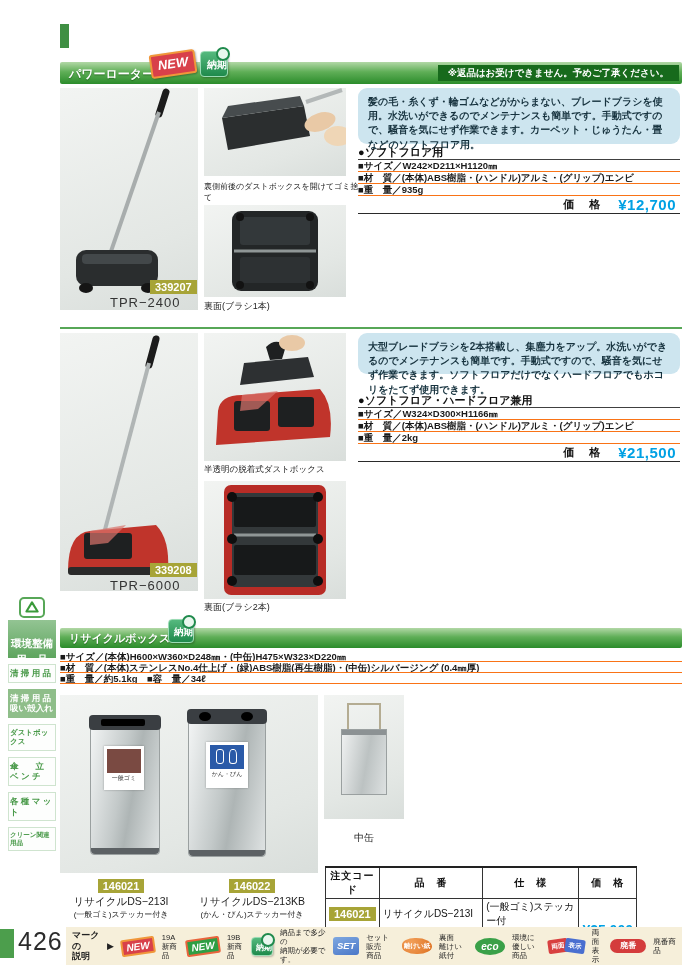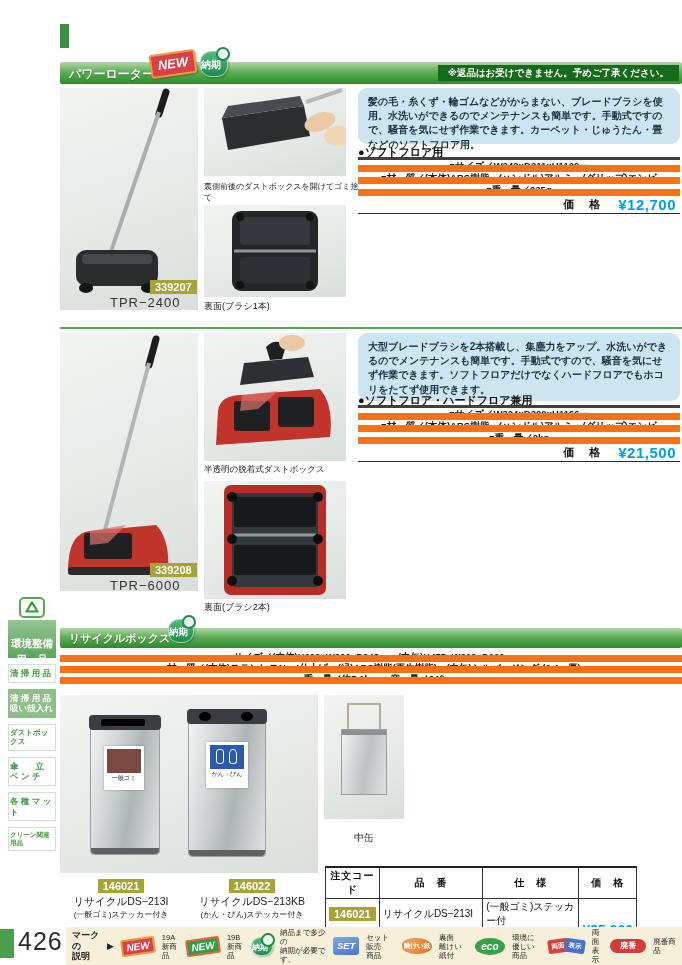--- a/index.html
+++ b/index.html
@@ -16,38 +16,38 @@
   
   .banner { height:22px; background:linear-gradient(180deg,#b2d8a6 0%,#5fae57 45%,#2b8c2b 100%);
             border-radius:2px; color:#fff; font-weight:bold; }
   .banner .btitle { position:absolute; left:9px; top:4px; font-size:12px; text-shadow:0 1px 1px rgba(0,60,0,.5); }
   .banner-note { position:absolute; top:3px; right:3px; height:16px; line-height:16px;
                  background:#176a1c; color:#fff; font-size:9.5px; padding:0 10px; font-weight:bold; }
 
   .new-badge { width:46px; height:24px; background:#d8404a; border:2px solid #f0973a; border-radius:3px;
                color:#fff; font-style:italic; font-weight:bold; font-size:13px; text-align:center;
                line-height:20px; transform:rotate(-8deg); box-shadow:1px 1px 2px rgba(0,0,0,.3); z-index:6; }
-  .nouki-badge { background:linear-gradient(180deg,#55b97e,#1f8a4c); border:1px solid #9adbb4; border-radius:11px;
-                 color:#fff; font-weight:bold; text-align:left; z-index:6; box-shadow:1px 1px 2px rgba(0,0,0,.25); }
+  .nouki-badge { background:linear-gradient(180deg,#55b97e,#1f8a4c); border:1px solid #9adbb4; border-radius:4px;
+                 color:#fff; font-weight:bold; text-align:right; z-index:6; box-shadow:1px 1px 2px rgba(0,0,0,.25); }
   .nouki-badge:before { content:""; position:absolute; top:-5px; right:-3px; width:10px; height:10px;
                  border-radius:50%; background:#e9f7ee; border:2px solid #1f8a4c; }
 
   
   .photo { background:linear-gradient(160deg,#f2f4f2 0%,#e3e7e4 70%,#d9dedb 100%); }
   .caption { font-size:8px; color:#222; letter-spacing:0; }
   .code-badge { background:#a7a437; color:#fff; font-weight:bold; font-size:11px; text-align:center;
                 padding:0 5px; height:14px; line-height:14px; z-index:5; }
   .model { font-size:13px; color:#333; letter-spacing:1px; }
 
   
   .desc-box { background:#cde5ef; border-radius:9px; padding:7px 10px; font-size:10px; line-height:1.42;
               color:#17333f; font-weight:bold; }
   .rows { width:322px; }
-  .use-row { font-size:11px; font-weight:bold; color:#111; border-bottom:3px solid #404040; height:14px; line-height:13px; }
-  .spec-row { font-size:9.5px; font-weight:bold; color:#1a1a1a; border-bottom:7px solid #f97316; height:12px; line-height:11.5px; overflow:hidden;text-align:center; }
+  .use-row { font-size:11px; font-weight:bold; color:#111; border-bottom:1px solid #404040; height:14px; line-height:13px; }
+  .spec-row { font-size:9.5px; font-weight:bold; color:#1a1a1a; border-bottom:1px solid #f97316; height:12px; line-height:11.5px; overflow:hidden; }
   .price-row { display:flex; justify-content:flex-end; align-items:center; border-bottom:1px solid #2a2a2a;
                height:18px; padding-right:4px; }
   .price-label { font-size:11px; font-weight:bold; color:#111; letter-spacing:2px; }
   .price-value { color:#00a1e4; font-size:15px; font-weight:bold; margin-left:16px; letter-spacing:.5px; }
 
   .divider { border-top:2px solid #57a757; }
 
   
   .wide-spec { width:622px; }
   .item-block { text-align:center; }
@@ -208,21 +208,21 @@
       <circle cx="28" cy="16" r="5" fill="#0e0e0e"></circle>
         <circle cx="114" cy="16" r="5" fill="#0e0e0e"></circle>
       <circle cx="28" cy="58" r="5" fill="#0e0e0e"></circle>
         <circle cx="114" cy="58" r="5" fill="#0e0e0e"></circle>
       <circle cx="28" cy="100" r="5" fill="#0e0e0e"></circle>
         <circle cx="114" cy="100" r="5" fill="#0e0e0e"></circle>
     </svg>
   </div>
   <div class="abs caption" style="left:204px; top:601px; width:150px; font-size:9px;">裏面(ブラシ2本)</div>
 
-  <div class="abs desc-box" style="left:358px; top:333px; width:322px; height:68px;">大型ブレードブラシを2本搭載し、集塵力をアップ。水洗いができるのでメンテナンスも簡単です。手動式ですので、騒音を気にせず作業できます。ソフトフロアだけでなくハードフロアでもホコリをたてず使用できます。</div>
+  <div class="abs desc-box" style="left:358px; top:333px; width:322px; height:41px;">大型ブレードブラシを2本搭載し、集塵力をアップ。水洗いができるのでメンテナンスも簡単です。手動式ですので、騒音を気にせず作業できます。ソフトフロアだけでなくハードフロアでもホコリをたてず使用できます。</div>
   <div class="abs rows" style="left:358px; top:394px;">
     <div class="use-row">●ソフトフロア・ハードフロア兼用</div>
     <div class="spec-row">■サイズ／W324×D300×H1166㎜</div>
     <div class="spec-row">■材　質／(本体)ABS樹脂・(ハンドル)アルミ・(グリップ)エンビ</div>
     <div class="spec-row">■重　量／2kg</div>
     <div class="price-row">
       <span class="price-label">価　格</span>
       <span class="price-value">¥21,500</span>
     </div>
   </div>

